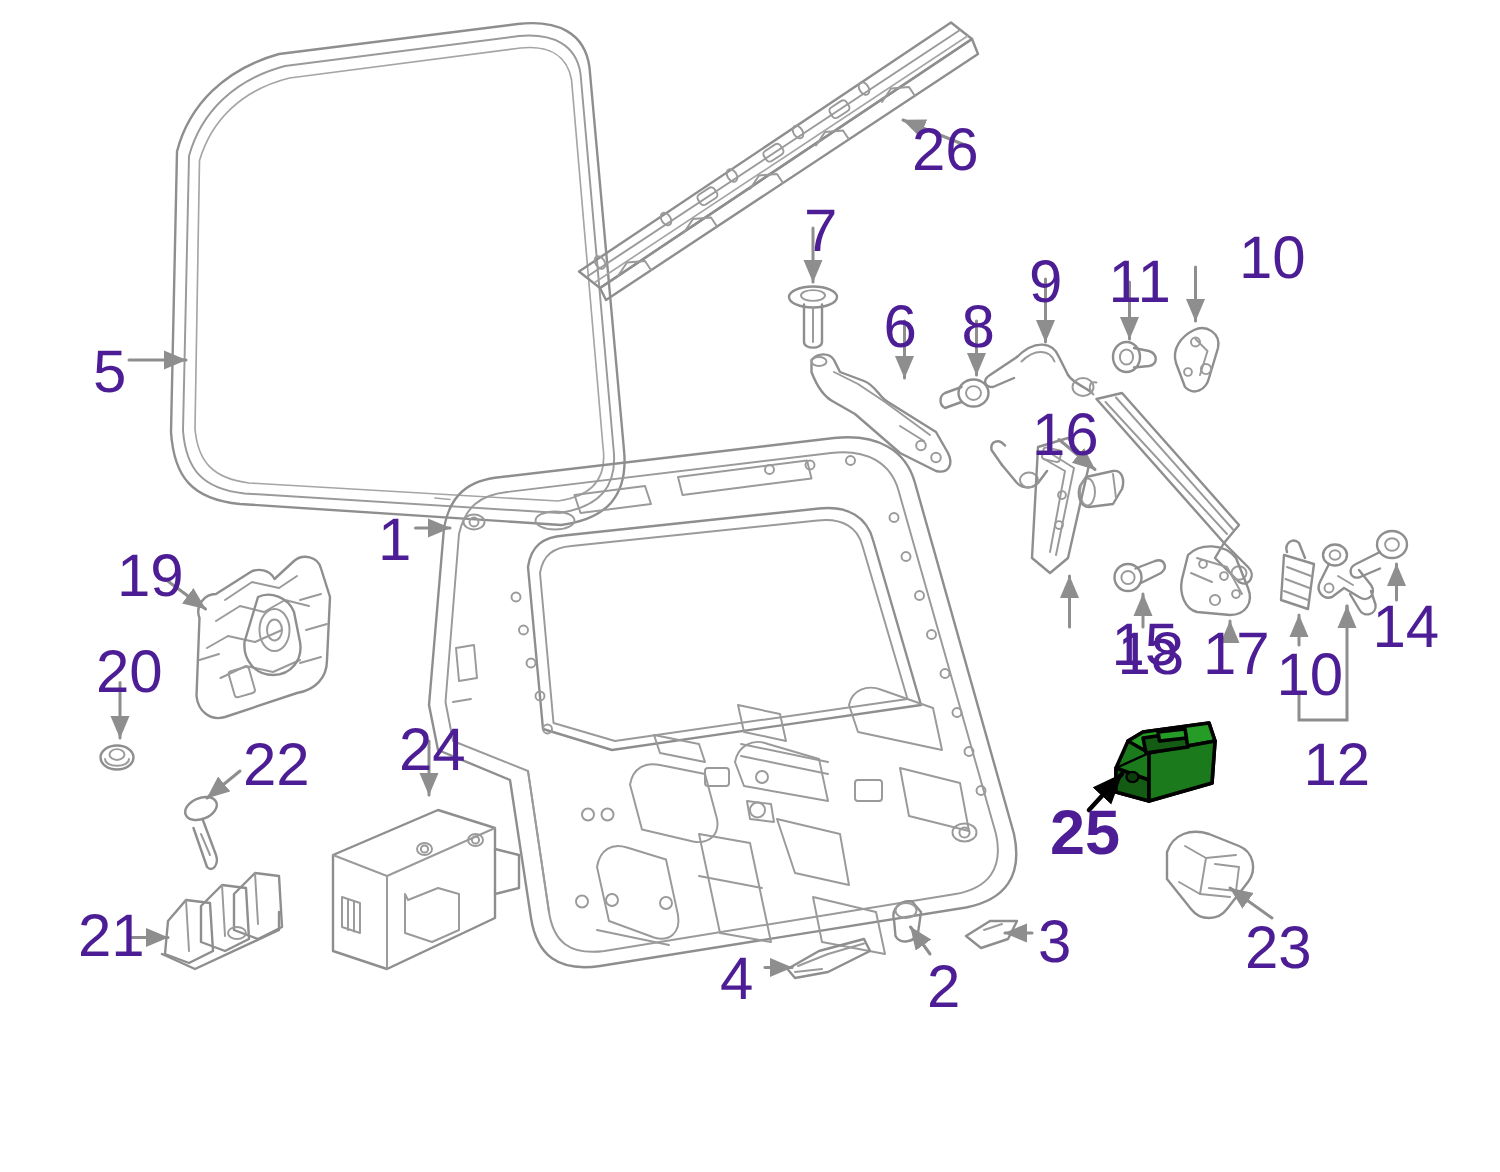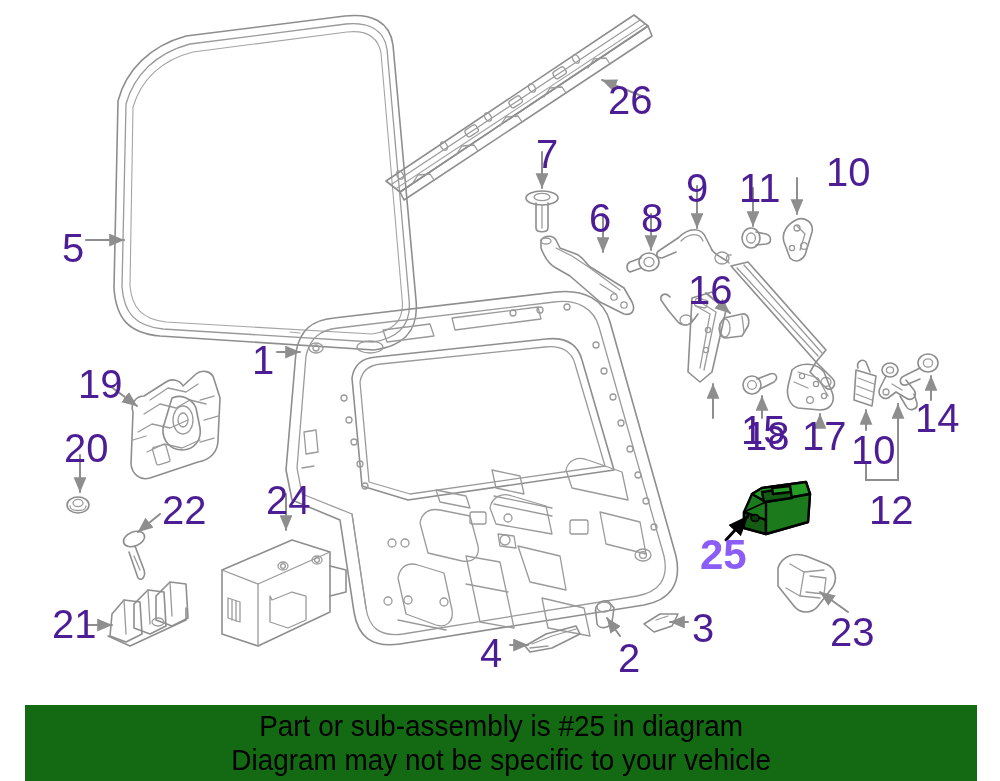--- a/index.html
+++ b/index.html
@@ -4,21 +4,21 @@
 <style>
   html,body{margin:0;padding:0;background:#ffffff;}
   body{width:1000px;height:781px;overflow:hidden;font-family:"Liberation Sans",sans-serif;}
   #stage{position:relative;width:1000px;height:781px;background:#ffffff;}
   #diagram{position:absolute;left:0;top:0;width:1000px;height:781px;}
   .callout-layer{position:absolute;left:0;top:0;width:1000px;height:781px;pointer-events:none;}
   .num{
     position:absolute;color:#4c1d95;font-family:"Liberation Sans",sans-serif;
     font-size:40px;line-height:1;white-space:nowrap;user-select:none;
   }
-  .num.hl{color:#8b5cf6;font-weight:700;font-size:42px;}
+  .num.hl{color:#4c1d95;font-weight:700;font-size:42px;}
   #banner{
     position:absolute;left:25px;top:705px;width:952px;height:76px;
     background:#136a13;display:flex;flex-direction:column;
     align-items:center;justify-content:center;
   }
   #banner .bline{
     color:#000000;font-family:"Liberation Sans",sans-serif;
     font-size:30px;line-height:34px;letter-spacing:0px;white-space:nowrap;
     transform:scaleX(0.93);transform-origin:center;
   }
@@ -423,18 +423,14 @@
     <div class="num" style="left:78px;top:364px;">19</div>
     <div class="num" style="left:64px;top:428px;">20</div>
     <div class="num" style="left:52px;top:604px;">21</div>
     <div class="num" style="left:162px;top:490px;">22</div>
     <div class="num" style="left:830px;top:612px;">23</div>
     <div class="num" style="left:266px;top:480px;">24</div>
     <div class="num hl" style="left:700px;top:534px;">25</div>
     <div class="num" style="left:608px;top:80px;">26</div>
   </div>
 
-  <div id="banner">
-    <div class="bline">Part or sub-assembly is #25 in diagram</div>
-    <div class="bline">Diagram may not be specific to your vehicle</div>
-  </div>
 
 </div>
 
 </body></html>

